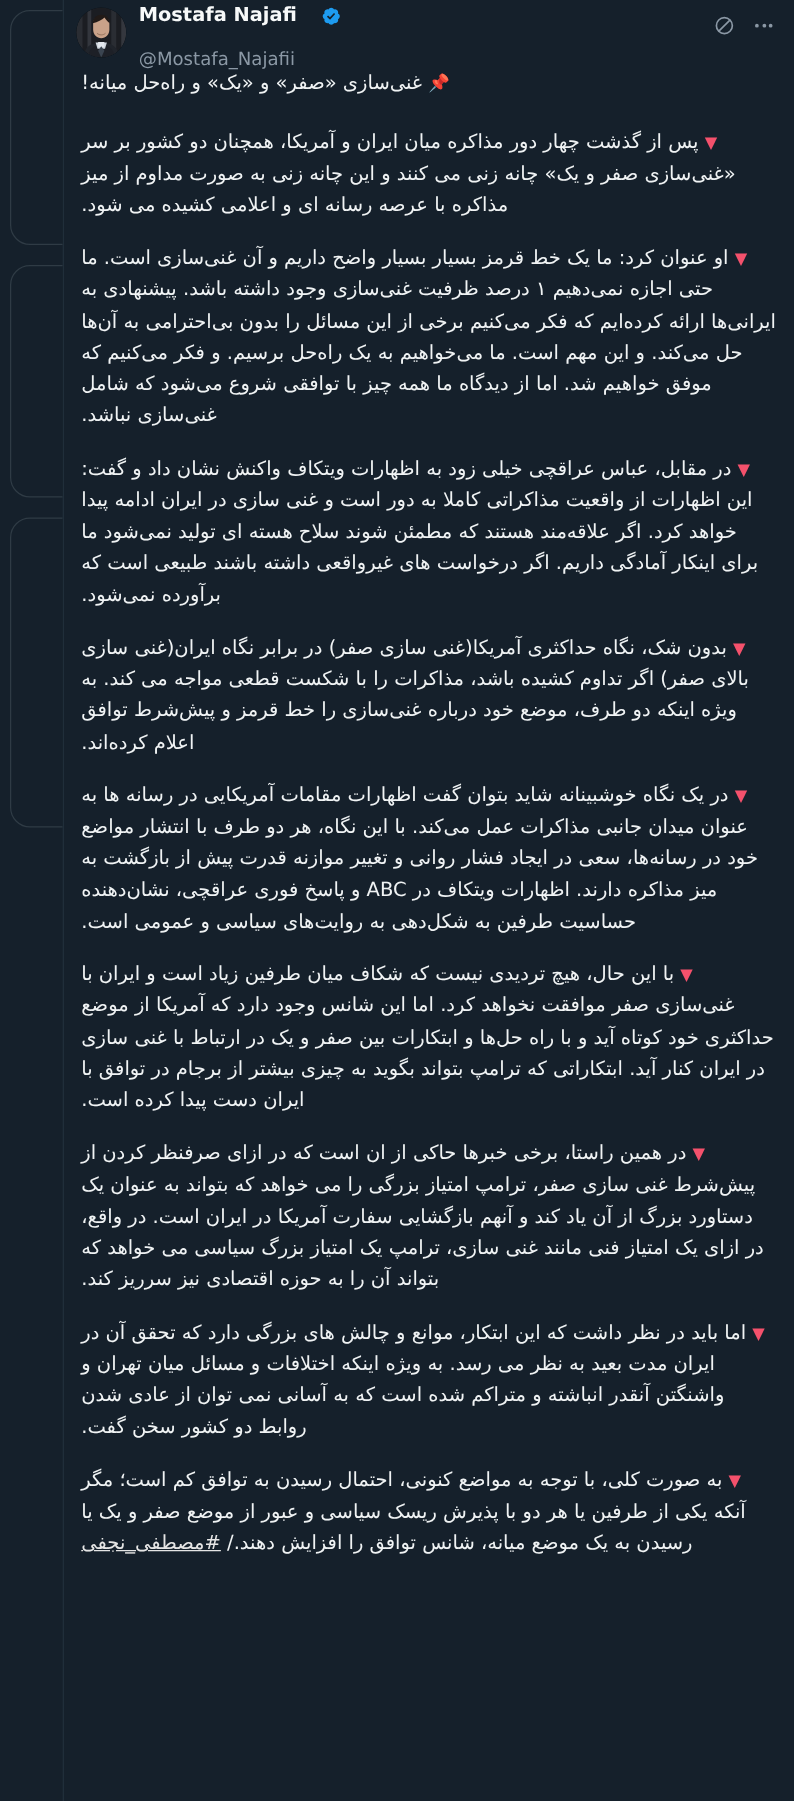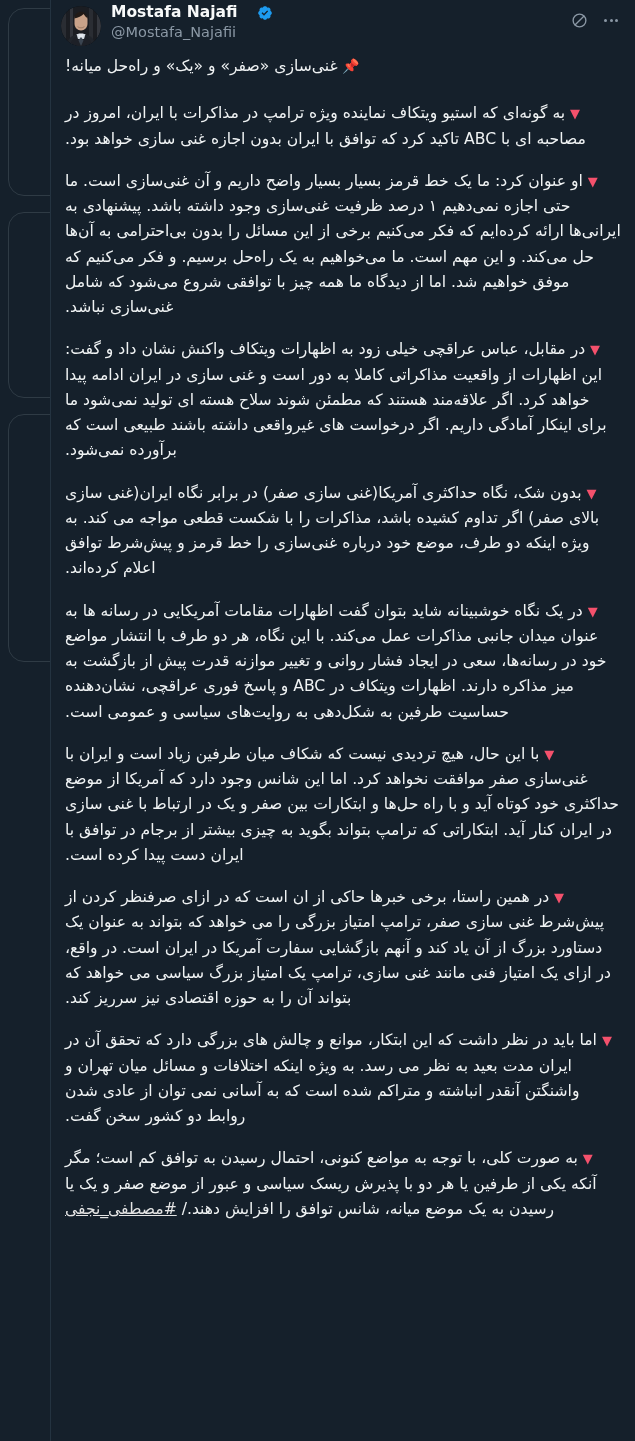--- a/index.html
+++ b/index.html
@@ -75,21 +75,21 @@
     font-size: 15.5px;
     font-weight: bold;
     color: #f7f9f9;
     white-space: nowrap;
   }
   .verified-badge { display:inline-flex; width:16px; height:16px; }
   .verified-badge svg { width:16px; height:16px; display:block; }
   .handle {
     font-size: 14.5px;
     color: #8b98a5;
-    margin-top: 2px;
+    margin-top: 18px;
     white-space: nowrap;
   }
 
   .header-actions {
     display: flex;
     align-items: center;
     gap: 12px;
     margin-top: 6px;
     padding-right: 2px;
   }
@@ -219,22 +219,22 @@
               <i></i>
             </span>
         </span>
       </div>
     </div>
 
     <div class="tweet-body">
 
       <p class="tw-para title"><span class="marker pin">📌</span><span> غنی‌سازی «صفر» و «یک» و راه‌حل میانه!</span></p>
 
-
-      <p class="tw-para"><span class="marker">▼</span><span> به گونه‌ای که استیو ویتکاف نماینده ویژه ترامپ در مذاکرات با ایران، امروز در مصاحبه ای با ABC تاکید کرد که توافق با ایران بدون اجازه غنی سازی خواهد بود.</span></p>
+      <p class="tw-para"><span class="marker">▼</span><span> پس از گذشت چهار دور مذاکره میان ایران و آمریکا، همچنان دو کشور بر سر «غنی‌سازی صفر و یک» چانه زنی می کنند و این چانه زنی به صورت مداوم از میز مذاکره با عرصه رسانه ای و اعلامی کشیده می شود.</span></p>
+
 
       <p class="tw-para"><span class="marker">▼</span><span> او عنوان کرد: ما یک خط قرمز بسیار بسیار واضح داریم و آن غنی‌سازی است. ما حتی اجازه نمی‌دهیم ۱ درصد ظرفیت غنی‌سازی وجود داشته باشد. پیشنهادی به ایرانی‌ها ارائه کرده‌ایم که فکر می‌کنیم برخی از این مسائل را بدون بی‌احترامی به آن‌ها حل می‌کند. و این مهم است. ما می‌خواهیم به یک راه‌حل برسیم. و فکر می‌کنیم که موفق خواهیم شد. اما از دیدگاه ما همه چیز با توافقی شروع می‌شود که شامل غنی‌سازی نباشد.</span></p>
 
 
       <p class="tw-para"><span class="marker">▼</span><span> در مقابل، عباس عراقچی خیلی زود به اظهارات ویتکاف واکنش نشان داد و گفت: این اظهارات از واقعیت مذاکراتی کاملا به دور است و غنی سازی در ایران ادامه پیدا خواهد کرد. اگر علاقه‌مند هستند که مطمئن شوند سلاح هسته ای تولید نمی‌شود ما برای اینکار آمادگی داریم. اگر درخواست های غیرواقعی داشته باشند طبیعی است که برآورده نمی‌شود.</span></p>
 
       <p class="tw-para"><span class="marker">▼</span><span> بدون شک، نگاه حداکثری آمریکا(غنی سازی صفر) در برابر نگاه ایران(غنی سازی بالای صفر) اگر تداوم کشیده باشد، مذاکرات را با شکست قطعی مواجه می کند. به ویژه اینکه دو طرف، موضع خود درباره غنی‌سازی را خط قرمز و پیش‌شرط توافق اعلام کرده‌اند.</span></p>
 
       <p class="tw-para"><span class="marker">▼</span><span> در یک نگاه خوشبینانه شاید بتوان گفت اظهارات مقامات آمریکایی در رسانه ها به عنوان میدان جانبی مذاکرات عمل می‌کند. با این نگاه، هر دو طرف با انتشار مواضع خود در رسانه‌ها، سعی در ایجاد فشار روانی و تغییر موازنه قدرت پیش از بازگشت به میز مذاکره دارند. اظهارات ویتکاف در ABC و پاسخ فوری عراقچی، نشان‌دهنده حساسیت طرفین به شکل‌دهی به روایت‌های سیاسی و عمومی است.</span></p>
 

